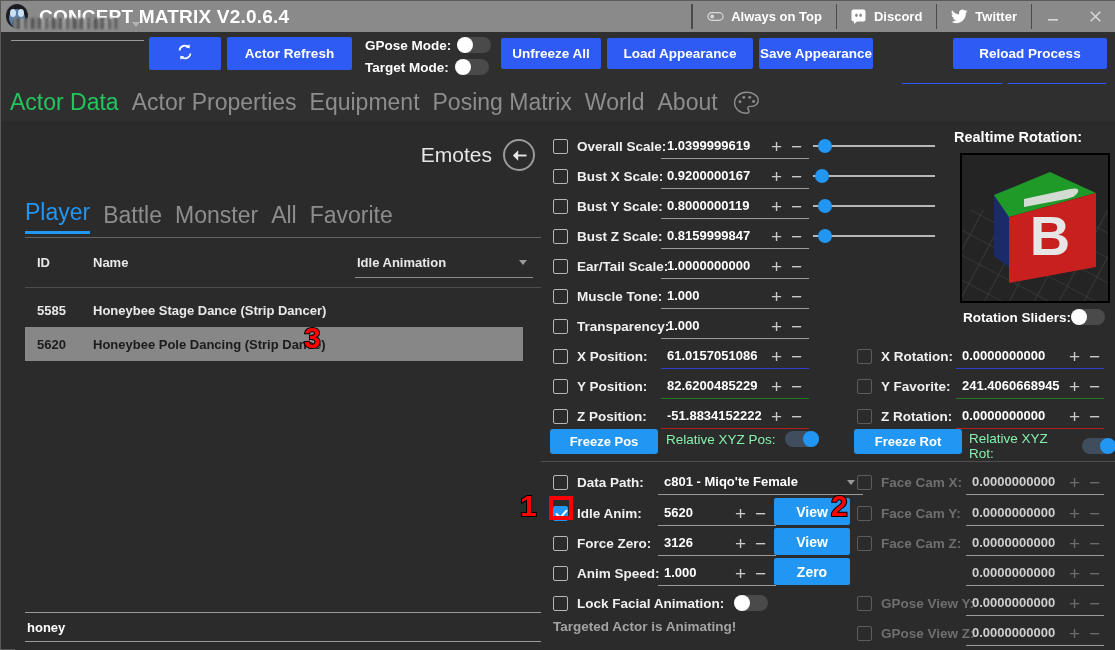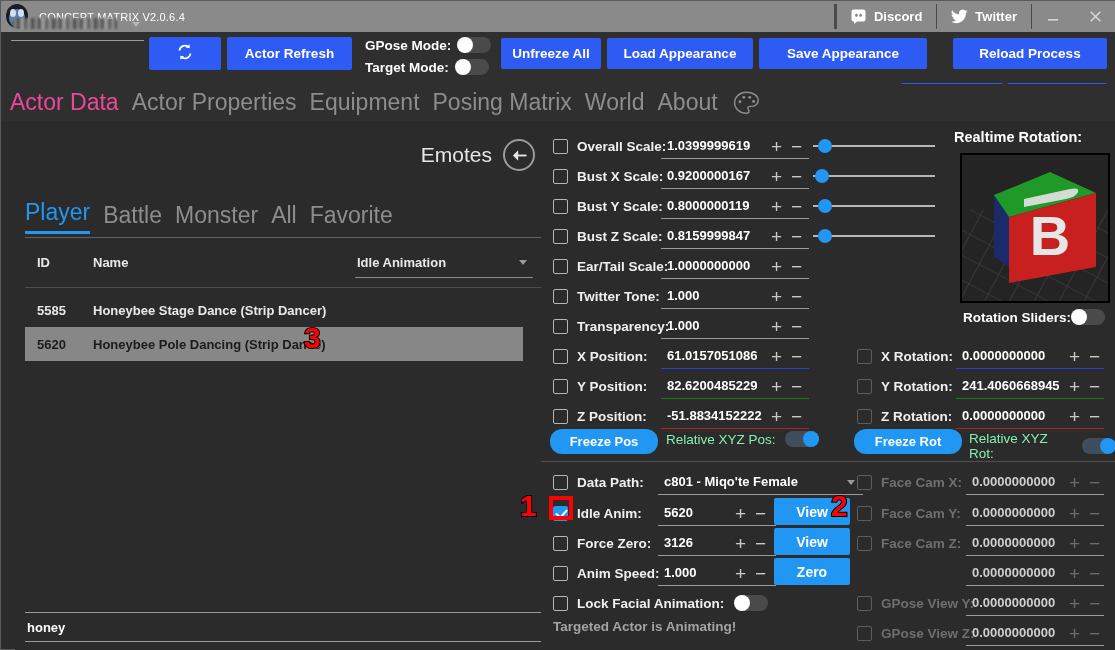--- a/index.html
+++ b/index.html
@@ -21,21 +21,21 @@
     position: absolute; left: 0; top: 0; width: 1115px; height: 31px;
     background: #8a8a8a;
     display: flex; align-items: stretch;
   }
   .tb-logo {
     width: 32px; display: flex; align-items: center; justify-content: center;
   }
   .tb-title {
     display: flex; align-items: center;
     padding-left: 6px;
-    color: #ffffff; font-size: 11px; font-weight: normal;
+    color: #ffffff; font-size: 19px; font-weight: bold;
     letter-spacing: .2px;
     flex: 1;
   }
   .tb-sep { width: 1px; background: #4a4a4a; margin: 3px 0; }
   .tb-btn {
     display: flex; align-items: center; justify-content: center; gap: 7px;
     color: #ffffff; font-size: 13px; font-weight: bold;
     padding: 0 14px; cursor: default;
   }
   .tb-btn svg { display: block; }
@@ -73,21 +73,21 @@
   }
   .bluebtn {
     background: #2f5bf5; color: #fff; font-size: 13.5px; font-weight: bold;
     border: none; border-radius: 2px; display: flex; align-items: center;
     justify-content: center; cursor: default; position: absolute;
   }
   #btn-refresh-icon { left: 148px; top: 36px; width: 72px; height: 33px; }
   #btn-actor-refresh { left: 226px; top: 36px; width: 125px; height: 33px; }
   #btn-unfreeze { left: 500px; top: 37px; width: 100px; height: 31px; }
   #btn-load-appearance { left: 606px; top: 37px; width: 146px; height: 31px; }
-  #btn-save-appearance { left: 758px; top: 37px; width: 168px; height: 31px; }
+  #btn-save-appearance { left: 758px; top: 37px; width: 114px; height: 31px; }
   #btn-reload-process { left: 952px; top: 37px; width: 154px; height: 31px; }
   #btn-load-state { left: 900px; top: 82px; width: 102px; height: 30px; }
   #btn-save-state { left: 1006px; top: 82px; width: 100px; height: 30px; }
 
   .mode-row {
     position: absolute; color: #ffffff; font-size: 13.5px; font-weight: bold;
     display: flex; align-items: center; gap: 6px;
   }
   #gpose-mode { left: 364px; top: 36px; }
   #target-mode { left: 364px; top: 58px; }
@@ -103,21 +103,21 @@
   .toggle.on { background: #3f4d5c; }
   .toggle.on .knob { left: 18px; background: #2196f3; }
 
   
   .tabbar {
     position: absolute; left: 0; top: 83px; width: 1115px; height: 37px;
     background: #2f2f2f;
     display: flex; align-items: center; padding-left: 9px; gap: 13px;
   }
   .tab { font-size: 23px; color: #8d8d8d; cursor: default; }
-  .tab.active { color: #ec4899; }
+  .tab.active { color: #22c55e; }
   .palette { margin-left: 2px; display: flex; align-items: center; }
 
   
   .left-panel {
     position: absolute; left: 14px; top: 120px; width: 538px; height: 529px;
     background: #2b2b2b; border-right: 1px solid #505050;
   }
   .right-panel {
     position: absolute; left: 540px; top: 120px; width: 574px; height: 529px;
     background: #2b2b2b;
@@ -232,21 +232,21 @@
   }
   .rot-sliders-row {
     position: absolute; left: 962px; top: 308px;
     display: flex; align-items: center; gap: 0;
   }
   .rot-sliders-row span { font-size: 13.5px; font-weight: bold; color: #ffffff; }
 
   .freeze-btn {
     position: absolute; background: #2196f3; color: #fff; font-size: 13px;
     font-weight: bold; display: flex; align-items: center; justify-content: center;
-    border-radius: 12px; cursor: default;
+    border-radius: 3px; cursor: default;
   }
   .anim-btn {
     position: absolute; background: #2196f3; color: #fff; font-size: 14px;
     font-weight: bold; display: flex; align-items: center; justify-content: center;
     border-radius: 2px; cursor: default;
   }
   .rel-row {
     position: absolute; display: flex; align-items: center; gap: 9px;
   }
   .rel-row span { font-size: 13.5px; font-weight: normal; color: #86efac; }
@@ -278,20 +278,29 @@
         <ellipse cx="9" cy="9" rx="3" ry="4" fill="#cfe2f3"></ellipse>
         <ellipse cx="17" cy="9" rx="3" ry="4" fill="#cfe2f3"></ellipse>
         <ellipse cx="13" cy="19" rx="5" ry="4" fill="#33506e"></ellipse>
       </svg>
     </div>
     <div class="tb-title">CONCEPT MATRIX V2.0.6.4</div>
 
     <div class="tb-sep"></div>
 
     <div class="tb-sep"></div>
+    <div class="tb-btn">
+      <span>
+        <svg width="17" height="11" viewBox="0 0 18 11">
+          <rect x="1" y="1.5" width="16" height="8" rx="4" fill="none" stroke="#d9d9d9" stroke-width="1.3"></rect>
+          <circle cx="5.5" cy="5.5" r="2" fill="#d9d9d9"></circle>
+        </svg>
+      </span>
+      <span>Always on Top</span>
+    </div>
 
     <div class="tb-sep"></div>
     <div class="tb-btn">
       <span>
         <svg width="16" height="15" viewBox="0 0 16 15">
           <rect x="0.5" y="0.5" width="14" height="12" rx="2" fill="#fff"></rect>
           <path d="M3 12 L3 15 L6.5 12 Z" fill="#fff"></path>
           <ellipse cx="5.4" cy="6.2" rx="1.3" ry="1.8" fill="#8a8a8a"></ellipse>
           <ellipse cx="9.6" cy="6.2" rx="1.3" ry="1.8" fill="#8a8a8a"></ellipse>
         </svg>
@@ -491,21 +500,21 @@
       <span class="flabel">Ear/Tail Scale:</span>
     </div>
     <div class="numbox" style="left:120px; top:132px; width:148px">
       <span class="nv">1.0000000000</span>
     </div>
     <div class="plus" style="left:230px; top:136px">+</div>
     <div class="minus" style="left:250px; top:136px">−</div>
 
     <div class="fieldrow" style="left:12px; top:160px">
       <span class="cb"></span>
-      <span class="flabel">Twitter Tone:</span>
+      <span class="flabel">Muscle Tone:</span>
     </div>
     <div class="numbox" style="left:120px; top:162px; width:148px">
       <span class="nv">1.000</span>
     </div>
     <div class="plus" style="left:230px; top:166px">+</div>
     <div class="minus" style="left:250px; top:166px">−</div>
 
     <div class="fieldrow" style="left:12px; top:190px">
       <span class="cb"></span>
       <span class="flabel">Transparency:</span>
@@ -559,21 +568,21 @@
       <span class="flabel">X Rotation:</span>
     </div>
     <div class="numbox ul-blue" style="left:415px; top:222px; width:148px">
       <span class="nv">0.0000000000</span>
     </div>
     <div class="plus" style="left:528px; top:226px">+</div>
     <div class="minus" style="left:548px; top:226px">−</div>
 
     <div class="fieldrow" style="left:316px; top:250px">
       <span class="cb dim"></span>
-      <span class="flabel">Y Rotation:</span>
+      <span class="flabel">Y Favorite:</span>
     </div>
     <div class="numbox ul-green" style="left:415px; top:252px; width:148px">
       <span class="nv">241.4060668945</span>
     </div>
     <div class="plus" style="left:528px; top:256px">+</div>
     <div class="minus" style="left:548px; top:256px">−</div>
 
     <div class="fieldrow" style="left:316px; top:280px">
       <span class="cb dim"></span>
       <span class="flabel">Z Rotation:</span>

